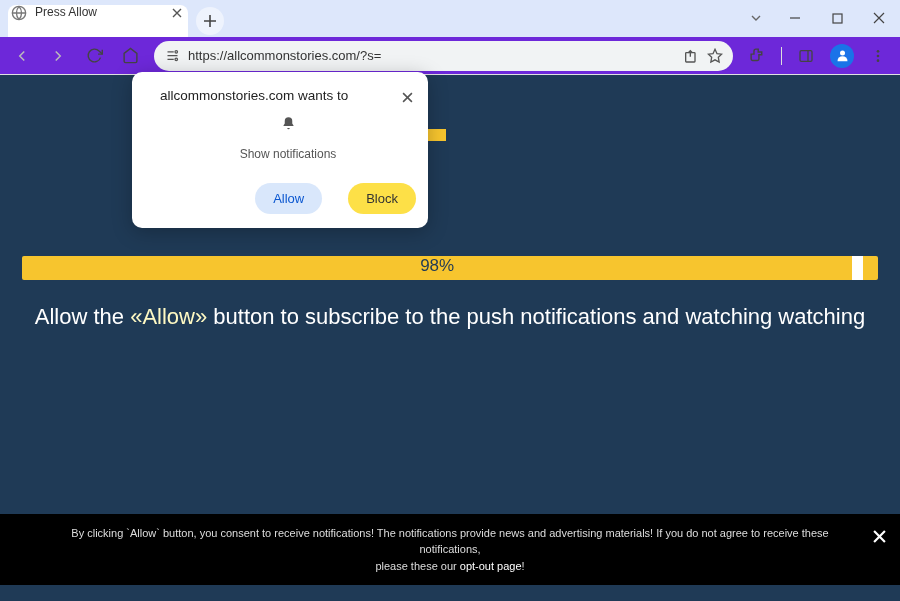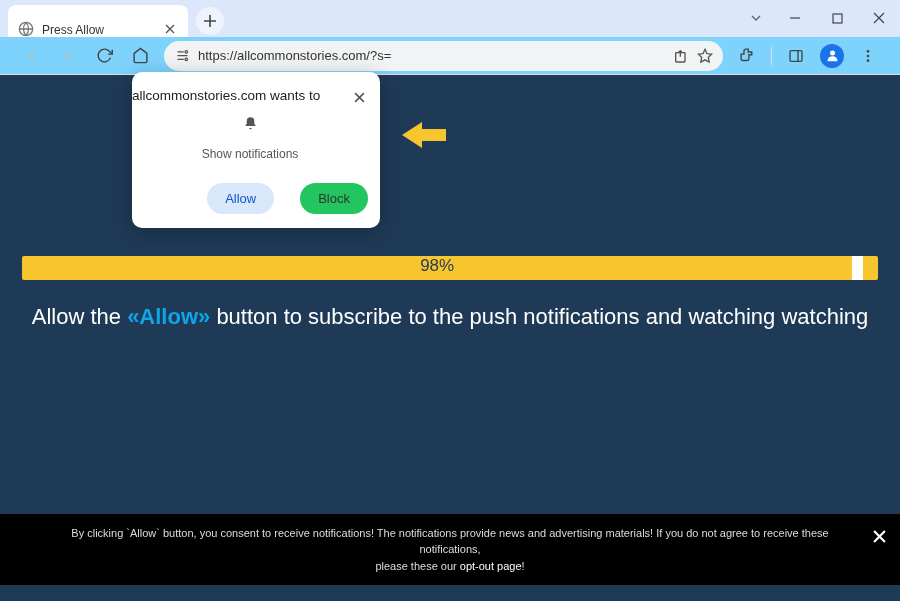--- a/index.html
+++ b/index.html
@@ -2,62 +2,62 @@
 <html><head>
   <meta charset="utf-8">
   <style>
     * { margin: 0; padding: 0; box-sizing: border-box; font-family: "Segoe UI", Arial, sans-serif; }
 
     body { width: 900px; height: 601px; overflow: hidden; background: #fff; position: relative; }
 
     
     .title-bar { height: 37px; background: #dde7fb; display: flex; align-items: flex-end; }
     .tab-strip { display: flex; align-items: flex-end; padding-left: 8px; height: 100%; }
-    .tab { background: #fff; border-radius: 8px 8px 0 0; height: 32px; display: flex; align-items: flex-end; padding: 0 10px; gap: 8px; min-width: 180px; margin-top: 5px; }
+    .tab { background: #fff; border-radius: 8px 8px 0 0; height: 32px; display: flex; align-items: flex-start; padding: 0 3px; gap: 8px; min-width: 180px; margin-top: 5px; }
     .tab-favicon { width: 16px; height: 16px; display: flex; align-items: center; justify-content: center; }
     .tab-title { font-size: 12px; color: #333; flex: 1; }
     .tab-close { width: 16px; height: 16px; display: flex; align-items: center; justify-content: center; cursor: pointer; color: #555; font-size: 14px; }
     .new-tab-btn { width: 28px; height: 28px; display: flex; align-items: center; justify-content: center; margin-left: 8px; margin-bottom: 2px; border-radius: 50%; background: rgba(255,255,255,0.5); cursor: pointer; color: #444; font-size: 18px; }
     .window-controls { margin-left: auto; display: flex; height: 100%; align-items: flex-start; padding-top: 4px; }
     .win-ctrl { width: 42px; height: 28px; display: flex; align-items: center; justify-content: center; color: #444; }
     .win-chevron { width: 36px; height: 28px; display: flex; align-items: center; justify-content: center; color: #666; }
 
     
-    .toolbar { height: 38px; background: #7dd3fc; border-bottom: 1px solid #e0e0e0; display: flex; align-items: center; padding: 0 16px; gap: 4px; }
+    .toolbar { height: 38px; background: #6d28d9; border-bottom: 1px solid #e0e0e0; display: flex; align-items: center; padding: 0 6px; gap: 4px; }
     .tool-btn { width: 32px; height: 32px; display: flex; align-items: center; justify-content: center; border-radius: 50%; color: #555; cursor: pointer; }
     .tool-btn.disabled { color: #bbb; cursor: default; }
     .url-bar { flex: 1; height: 30px; background: #f1f3f4; border-radius: 15px; display: flex; align-items: center; padding: 0 10px; gap: 8px; margin: 0 4px; }
     .url-icon { width: 16px; height: 16px; display: flex; align-items: center; justify-content: center; color: #555; }
     .url-text { font-size: 13px; color: #333; white-space: nowrap; }
     .url-spacer { flex: 1; }
     .avatar { width: 24px; height: 24px; border-radius: 50%; background: #1a73e8; display: flex; align-items: center; justify-content: center; }
     .divider { width: 1px; height: 18px; background: #ddd; margin: 0 4px; }
 
     
     .page-content { position: absolute; top: 75px; left: 0; right: 0; bottom: 0; background: #1f3a56; overflow: hidden; }
 
     .progress-wrap { position: absolute; top: 181px; left: 22px; right: 22px; height: 24px; background: #2a4a68; border-radius: 2px; display: flex; }
     .progress-fill { background: #f7c52e; height: 100%; width: 97%; display: flex; justify-content: center; font-size: 17px; color: #1f3a56; font-weight: 500; border-radius: 2px 0 0 2px; }
     .progress-gap { background: #fff; width: 1.2%; height: 100%; }
     .progress-end { background: #f7c52e; width: 1.8%; height: 100%; border-radius: 0 2px 2px 0; }
 
     .instruction { position: absolute; top: 229px; left: 0; right: 0; text-align: center; color: #fff; font-size: 22px; }
-    .instruction .quoted { color: #0ea5e9; font-weight: bold; }
-
-    
-    .notif-popup { position: absolute; top: 72px; left: 132px; width: 248px; background: #fff; border-radius: 10px; box-shadow: 0 4px 20px rgba(0,0,0,0.25); padding: 16px 12px 14px 0; z-index: 10; }
+    .instruction .quoted { color: #fef9c3; font-weight: normal; }
+
+    
+    .notif-popup { position: absolute; top: 72px; left: 132px; width: 296px; background: #fff; border-radius: 10px; box-shadow: 0 4px 20px rgba(0,0,0,0.25); padding: 16px 12px 14px 28px; z-index: 10; }
     .notif-header { display: flex; justify-content: space-between; align-items: flex-start; }
     .notif-title { font-size: 13.5px; color: #222; }
     .notif-close { width: 18px; height: 18px; display: flex; align-items: center; justify-content: center; color: #555; cursor: pointer; font-size: 15px; }
     .notif-body { display: flex; align-items: center; gap: 12px; margin-top: 10px; flex-direction: column; }
     .notif-label { font-size: 12px; color: #555; }
     .notif-buttons { display: flex; gap: 26px; justify-content: flex-end; margin-top: 22px; }
     .notif-btn { padding: 8px 18px; border-radius: 18px; font-size: 13px; cursor: pointer; border: none; }
     .notif-btn.allow { background: #d9e7fb; color: #0b57d0; }
-    .notif-btn.block { background: #22c55e; color: #333; text-align: right; }
+    .notif-btn.block { background: #fde047; color: #333; text-align: right; }
 
     
     .arrow { position: absolute; top: 122px; left: 402px; z-index: 5; }
 
     
     .consent-bar { position: absolute; bottom: 16px; left: 0; right: 0; background: #000; color: #ddd; padding: 11px 42px; font-size: 11px; text-align: center; line-height: 1.5; }
     .consent-link { color: #fff; font-weight: normal; text-decoration: none; cursor: pointer; }
     .consent-close { position: absolute; right: 14px; top: 10px; color: #fff; font-size: 18px; cursor: pointer; font-weight: bold; }
   </style>
 </head>

